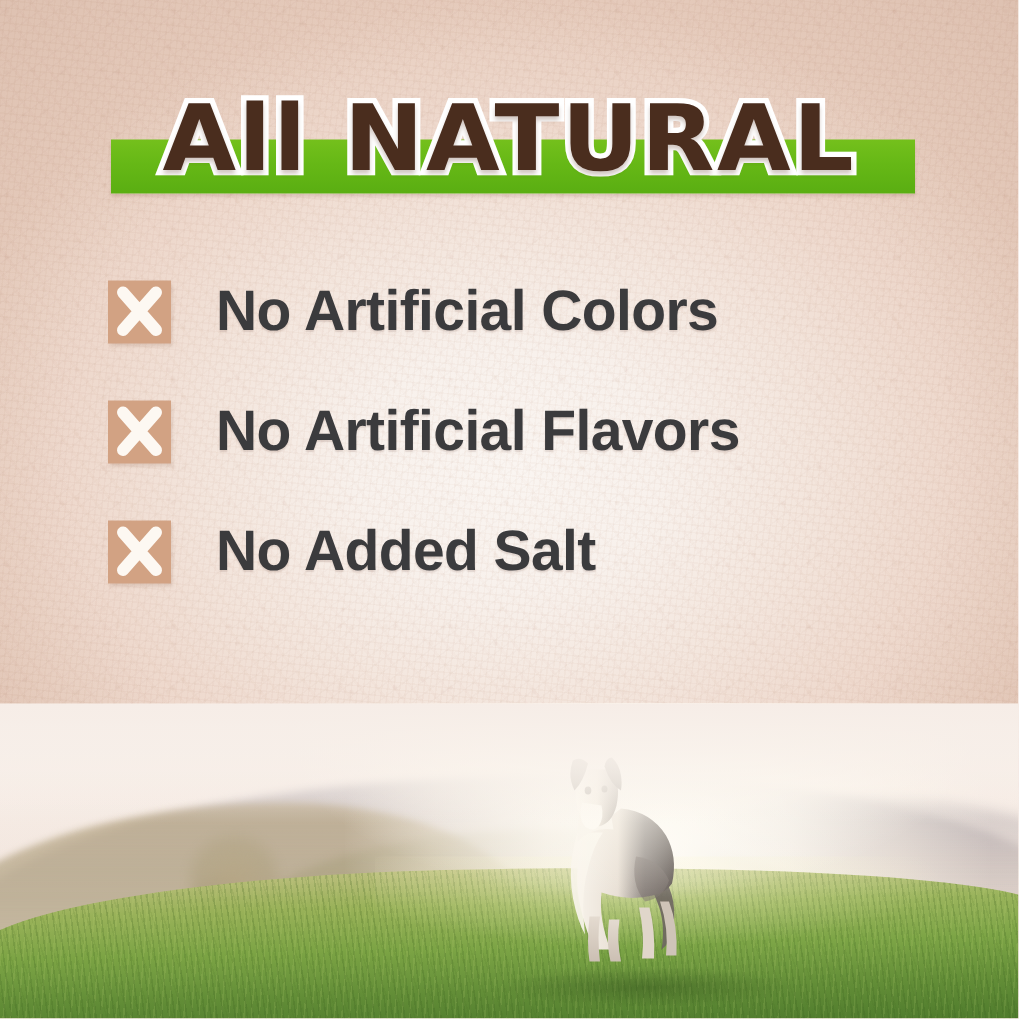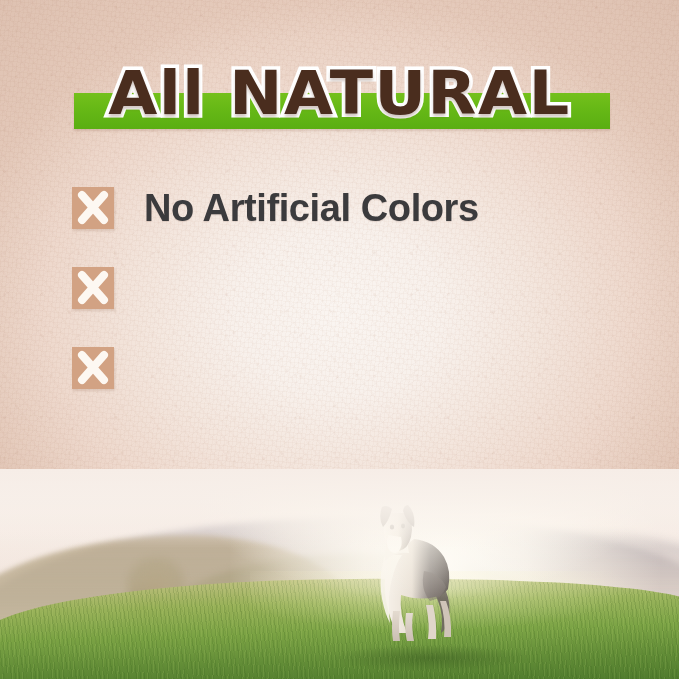--- a/index.html
+++ b/index.html
@@ -345,29 +345,31 @@
       </div>
       <div class="claim-label">No Artificial Colors</div>
     </div>
 
     <div class="claim-row">
       <div class="x-box">
         <svg viewBox="0 0 42 42" width="42" height="42" aria-hidden="true">
           <path d="M10 8 L32 33 M32 8 L10 33" stroke="#fdf8f2" stroke-width="8" stroke-linecap="round" fill="none"></path>
         </svg>
       </div>
+      <div class="claim-label">No Artificial Flavors</div>
     </div>
 
 
     <div class="claim-row">
       <div class="x-box">
         <svg viewBox="0 0 42 42" width="42" height="42" aria-hidden="true">
           <path d="M10 8 L32 33 M32 8 L10 33" stroke="#fdf8f2" stroke-width="8" stroke-linecap="round" fill="none"></path>
         </svg>
       </div>
+      <div class="claim-label">No Added Salt</div>
     </div>
 
   </div>
 
   <div class="photo">
     <div class="sky"></div>
     <div class="hill-far"></div>
     <div class="hill-far2"></div>
     <div class="hill-near"></div>
     <div class="hill-mid"></div>

